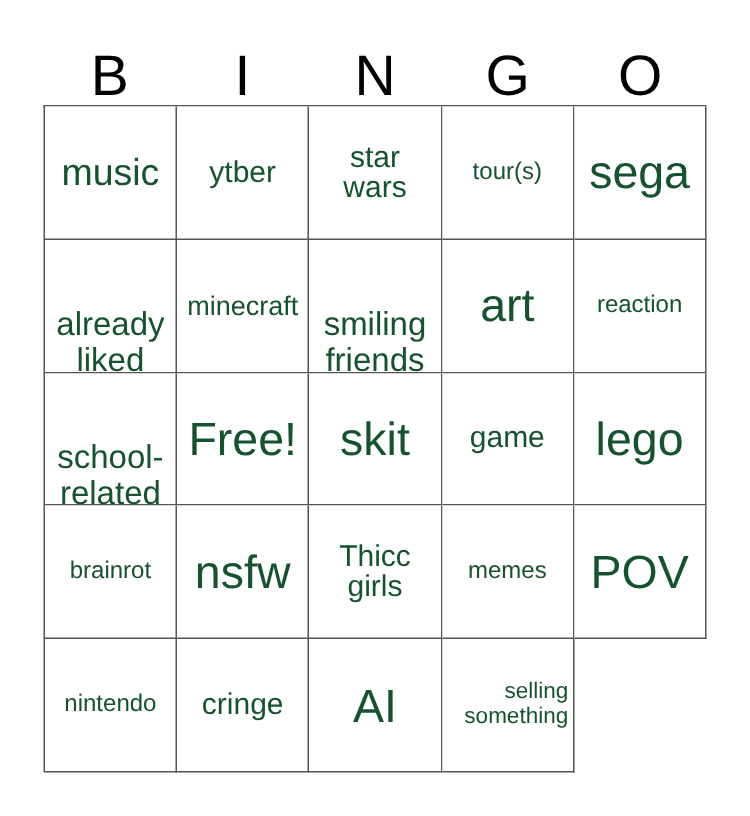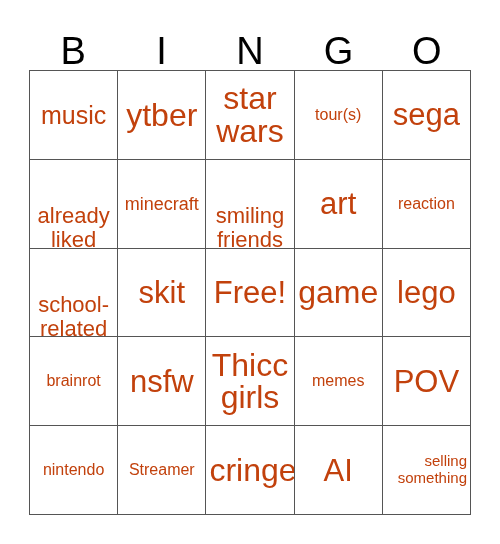--- a/index.html
+++ b/index.html
@@ -69,33 +69,33 @@
     align-items: center;
     justify-content: center;
     text-align: center;
     padding: 2px 3px;
     overflow: hidden;
     background: #ffffff;
   }
   .cell-text {
     display: block;
     width: 100%;
-    color: #c2410c;
+    color: #14532d;
     line-height: 1.02;
     white-space: pre-line;
     word-break: normal;
   }
 
   
   .fs-xs   { font-size: 18px; line-height: 1.12; }
   .fs-sm   { font-size: 15px; line-height: 1.12; text-align: right; }
   .fs-smd  { font-size: 16px; line-height: 1.12; }
   .fs-md   { font-size: 22px; line-height: 1.06; margin-top: 48px; }
   .fs-lg   { font-size: 25px; line-height: 1.04; }
-  .fs-xl   { font-size: 32px; line-height: 1.02; }
+  .fs-xl   { font-size: 20px; line-height: 1.02; }
   .fs-xxl  { font-size: 31px; line-height: 1.0; }
 </style>
 </head>
 <body>
 
 <div id="card">
 
   <div id="bingo-header">
       <div class="header-letter">B</div>
       <div class="header-letter">I</div>
@@ -136,24 +136,24 @@
         <span class="cell-text fs-xxl">art</span>
       </div>
       <div class="bingo-cell">
         <span class="cell-text fs-smd">reaction</span>
       </div>
       <div class="bingo-cell">
         <span class="cell-text fs-md">school-
 related</span>
       </div>
       <div class="bingo-cell">
-        <span class="cell-text fs-xxl">skit</span>
+        <span class="cell-text fs-xxl">Free!</span>
       </div>
       <div class="bingo-cell">
-        <span class="cell-text fs-xxl">Free!</span>
+        <span class="cell-text fs-xxl">skit</span>
       </div>
       <div class="bingo-cell">
         <span class="cell-text fs-xl">game</span>
       </div>
       <div class="bingo-cell">
         <span class="cell-text fs-xxl">lego</span>
       </div>
       <div class="bingo-cell">
         <span class="cell-text fs-smd">brainrot</span>
       </div>
@@ -167,23 +167,20 @@
       <div class="bingo-cell">
         <span class="cell-text fs-smd">memes</span>
       </div>
       <div class="bingo-cell">
         <span class="cell-text fs-xxl">POV</span>
       </div>
       <div class="bingo-cell">
         <span class="cell-text fs-smd">nintendo</span>
       </div>
       <div class="bingo-cell">
-        <span class="cell-text fs-smd">Streamer</span>
-      </div>
-      <div class="bingo-cell">
         <span class="cell-text fs-xl">cringe</span>
       </div>
       <div class="bingo-cell">
         <span class="cell-text fs-xxl">AI</span>
       </div>
       <div class="bingo-cell">
         <span class="cell-text fs-sm">selling
 something</span>
       </div>
     </div>

